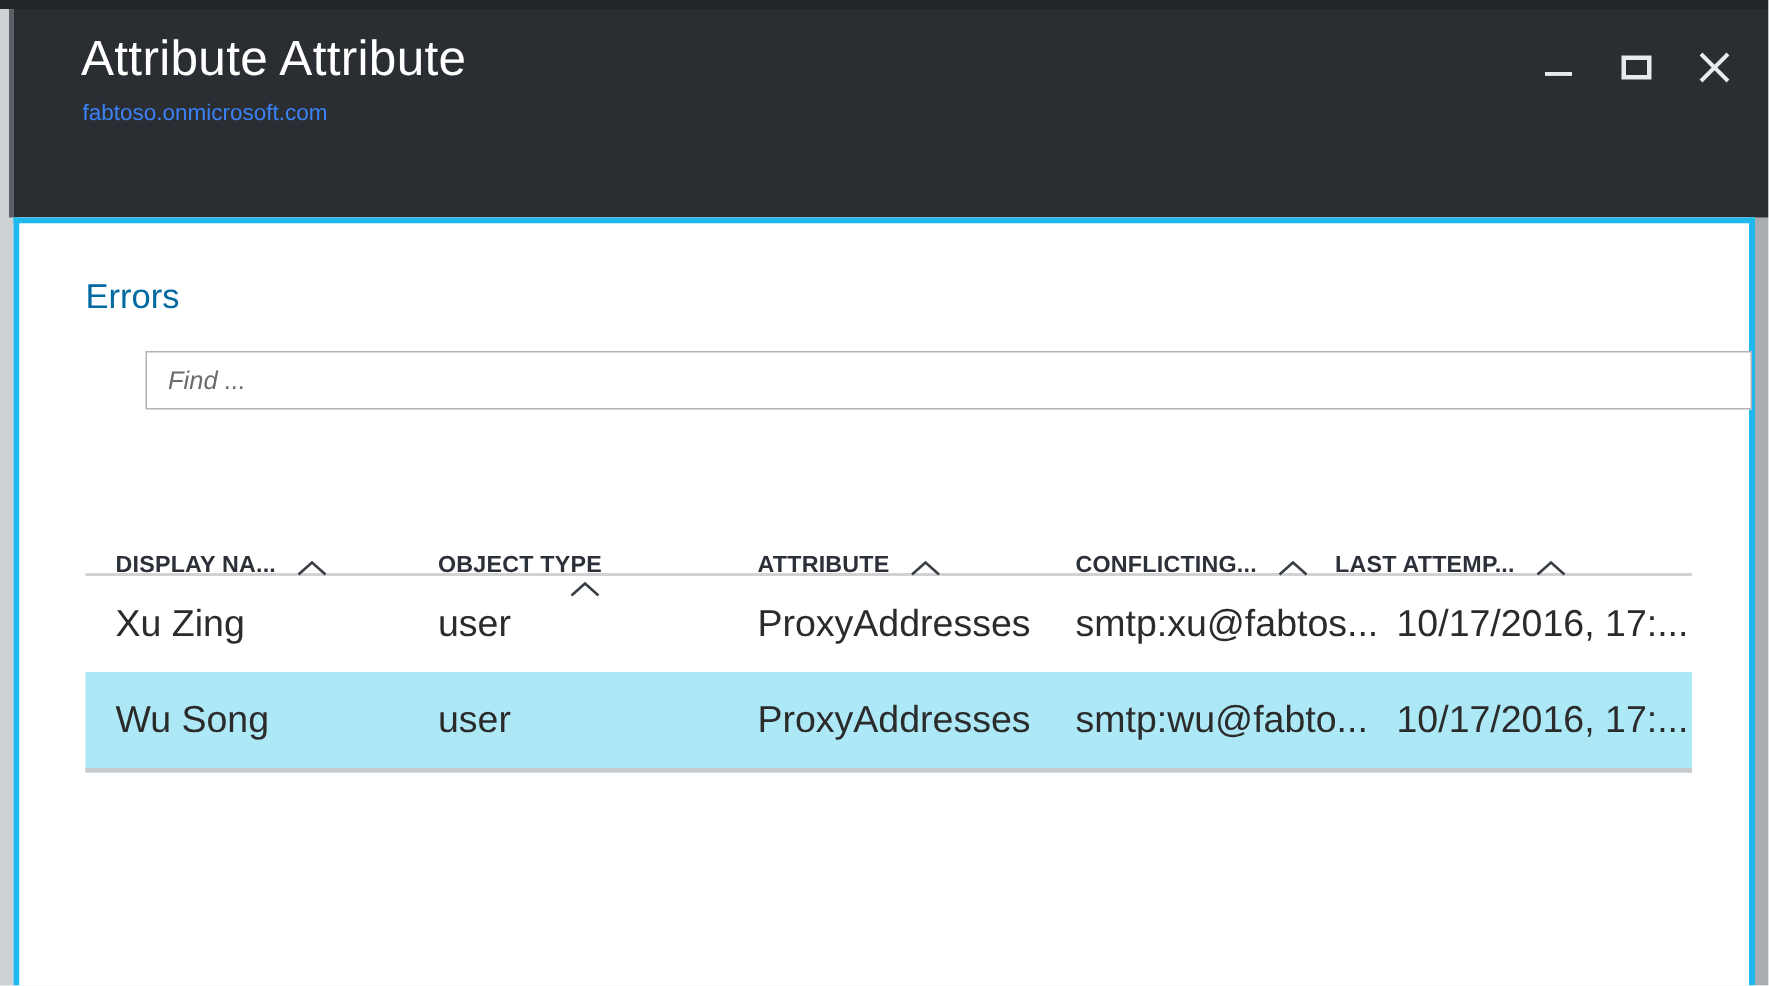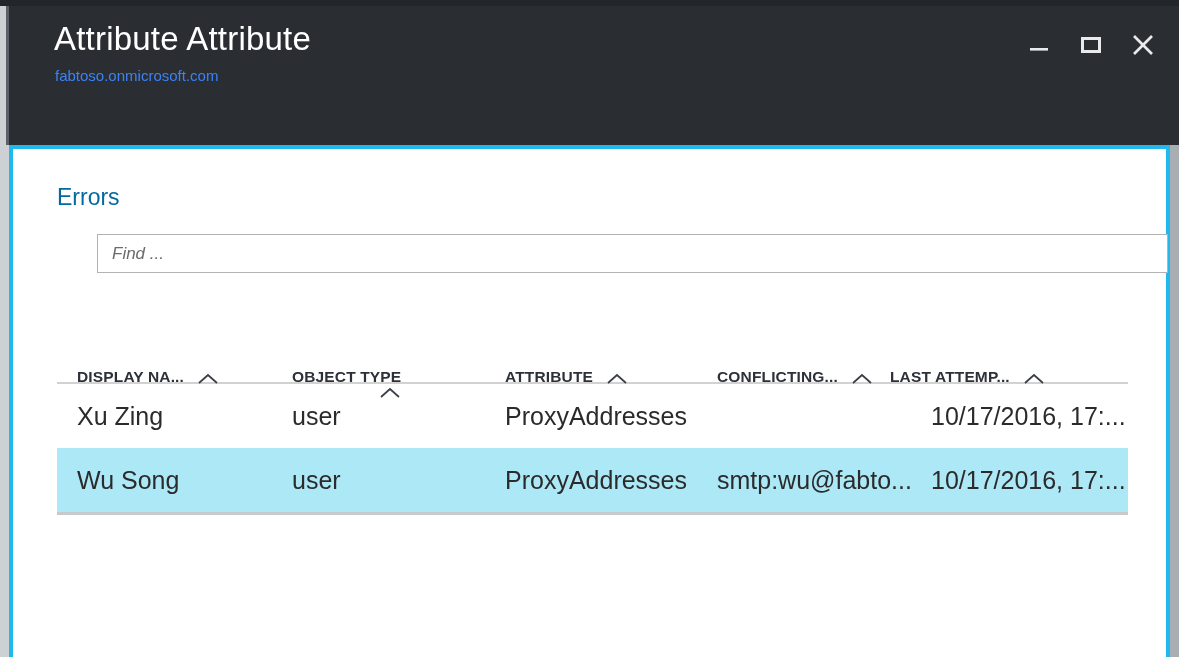--- a/index.html
+++ b/index.html
@@ -320,20 +320,21 @@
                 </svg>
             </span>
           </div>
 
         </div>
 
         <div class="data-row">
           <span class="cell c0">Xu Zing</span>
           <span class="cell c1">user</span>
           <span class="cell c2">ProxyAddresses</span>
+          <span class="cell c3">smtp:xu@fabtos...</span>
           <span class="cell c4">10/17/2016, 17:...</span>
         </div>
 
         <div class="data-row selected">
           <span class="cell c0">Wu Song</span>
           <span class="cell c1">user</span>
           <span class="cell c2">ProxyAddresses</span>
           <span class="cell c3">smtp:wu@fabto...</span>
           <span class="cell c4">10/17/2016, 17:...</span>
         </div>

